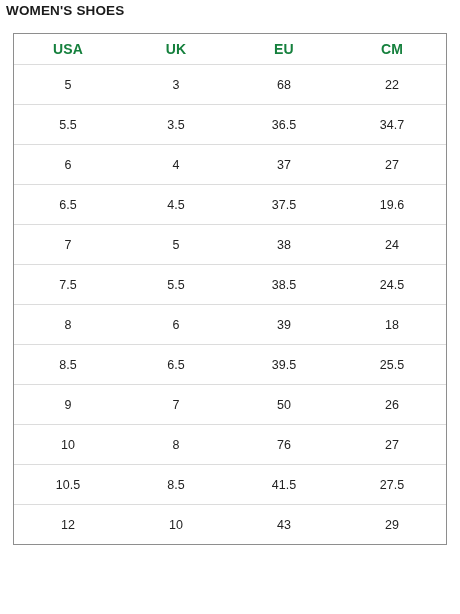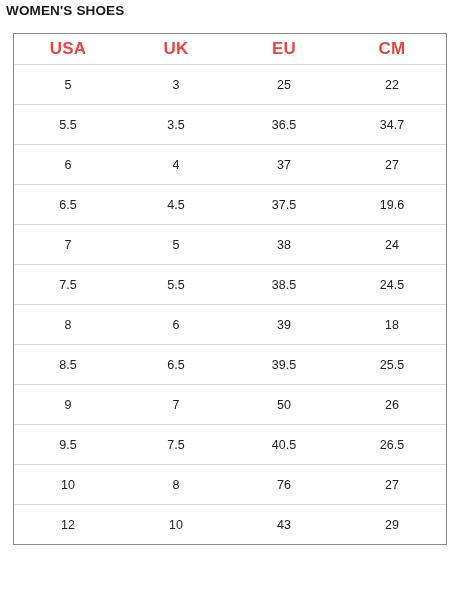--- a/index.html
+++ b/index.html
@@ -44,23 +44,23 @@
     width: 100%;
     border-collapse: collapse;
     table-layout: fixed;
     background: #ffffff;
   }
   table.size-table col {
     width: 25%;
   }
   table.size-table th {
     height: 30px;
-    font-size: 17px;
+    font-size: 14px;
     font-weight: bold;
-    color: #ef4444;
+    color: #15803d;
     text-align: center;
     vertical-align: middle;
     border-bottom: 1px solid #dcdcdc;
     padding: 0;
     letter-spacing: 0.2px;
   }
   table.size-table td {
     height: 39px;
     font-size: 12.5px;
     font-weight: normal;
@@ -94,21 +94,21 @@
             <th>USA</th>
             <th>UK</th>
             <th>EU</th>
             <th>CM</th>
           </tr>
       </thead>
       <tbody id="table-body">
           <tr>
             <td>5</td>
             <td>3</td>
-            <td>25</td>
+            <td>68</td>
             <td>22</td>
           </tr>
           <tr>
             <td>5.5</td>
             <td>3.5</td>
             <td>36.5</td>
             <td>34.7</td>
           </tr>
           <tr>
             <td>6</td>
@@ -146,30 +146,30 @@
             <td>39.5</td>
             <td>25.5</td>
           </tr>
           <tr>
             <td>9</td>
             <td>7</td>
             <td>50</td>
             <td>26</td>
           </tr>
           <tr>
-            <td>9.5</td>
-            <td>7.5</td>
-            <td>40.5</td>
-            <td>26.5</td>
-          </tr>
-          <tr>
             <td>10</td>
             <td>8</td>
             <td>76</td>
             <td>27</td>
+          </tr>
+          <tr>
+            <td>10.5</td>
+            <td>8.5</td>
+            <td>41.5</td>
+            <td>27.5</td>
           </tr>
           <tr>
             <td>12</td>
             <td>10</td>
             <td>43</td>
             <td>29</td>
           </tr>
         </tbody>
     </table>
   </div>

